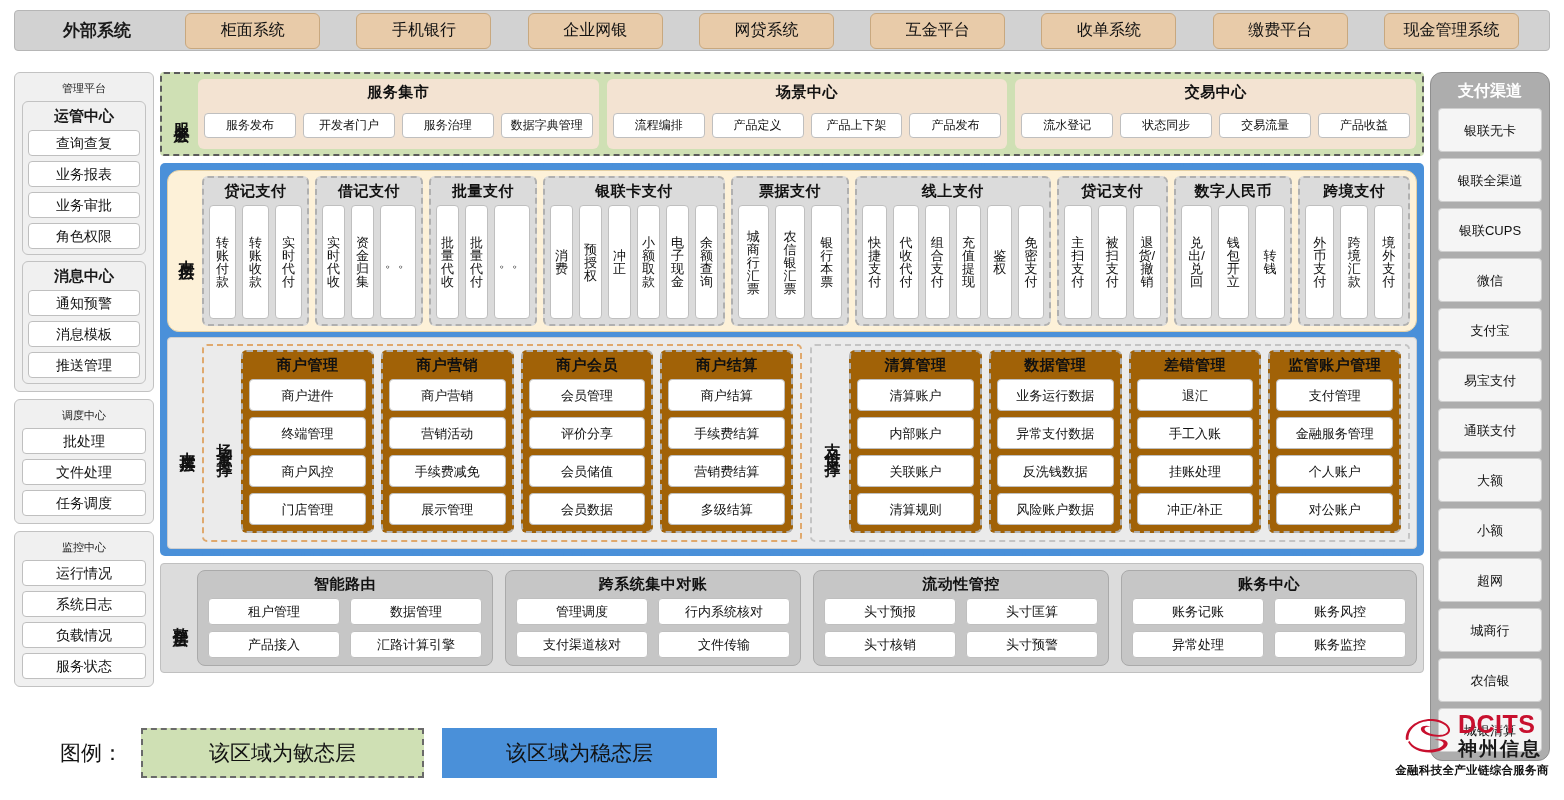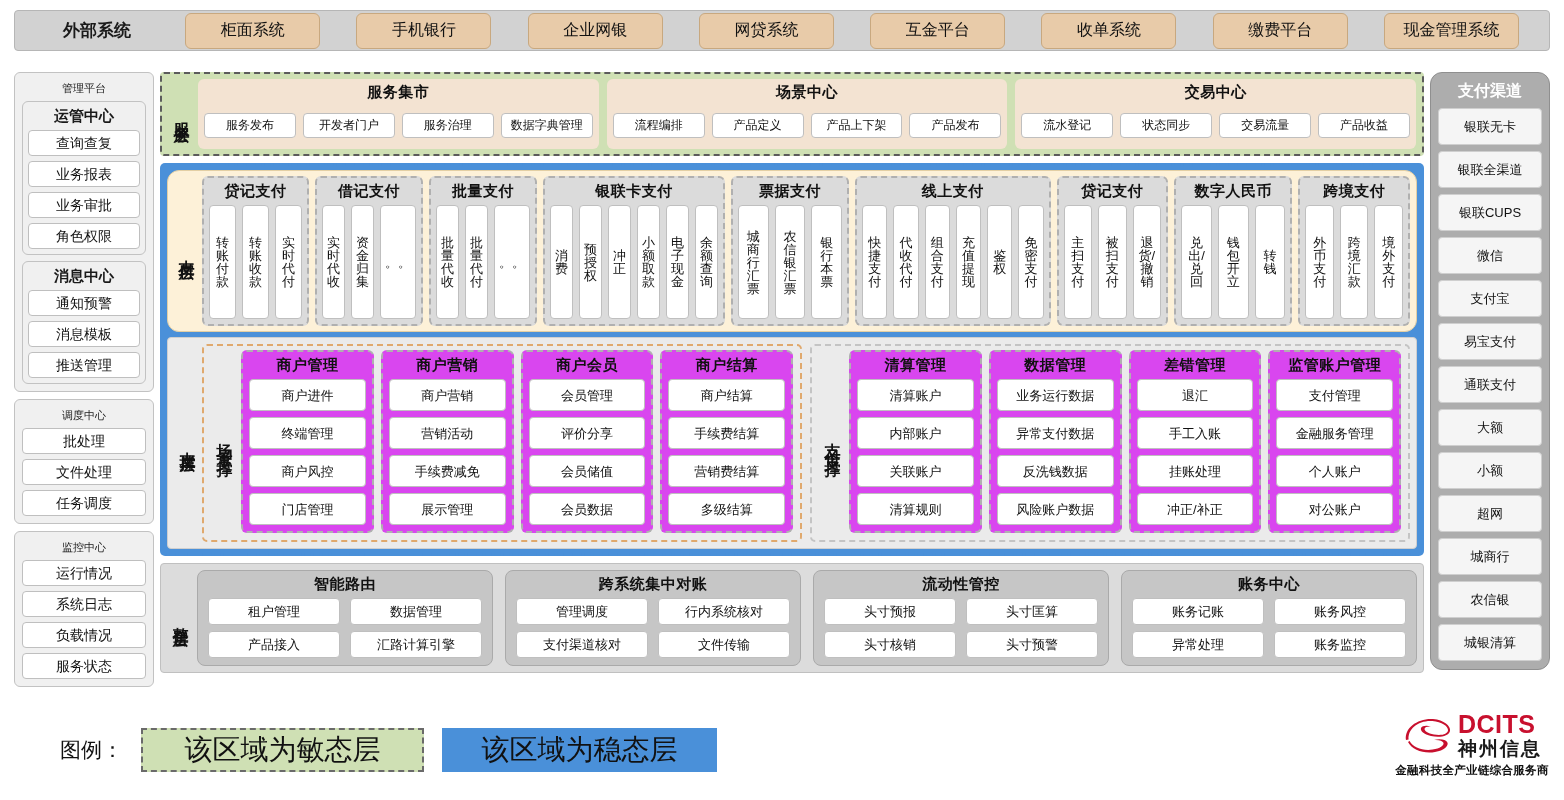--- a/index.html
+++ b/index.html
@@ -60,21 +60,21 @@
   .side-chip{height:26px;margin-bottom:5px;font-size:14px;}
   .side-chip:last-child{margin-bottom:0;}
 
   
   #right-sidebar{
     position:absolute;left:1430px;top:72px;width:120px;
     background:#adadad;border:1px solid #8f8f8f;border-radius:12px;
     padding:5px 7px 8px;box-sizing:border-box;
   }
   #right-sidebar .panel-title{font-weight:bold;font-size:16px;text-align:center;color:#fff;padding:3px 0 6px;}
-  .chan-chip{height:37px;margin-bottom:6px;font-size:13px;background:#f5f5f5;border:1px solid #cfcfcf;}
+  .chan-chip{height:44px;margin-bottom:6px;font-size:13px;background:#f5f5f5;border:1px solid #cfcfcf;}
   .chan-chip:last-child{margin-bottom:0;}
 
   
   #center{position:absolute;left:160px;top:72px;width:1264px;}
 
   
   #service-layer{
     background:#cfe0b4;border:2px dashed #5b5b5b;border-radius:4px;
     padding:5px 6px;box-sizing:border-box;display:flex;align-items:stretch;
     height:84px;margin-bottom:7px;
@@ -122,21 +122,21 @@
   .sup-halves{display:flex;flex:1;gap:8px;margin-left:2px;}
   .sup-half{
     flex:1;border-radius:5px;padding:4px 7px 7px;box-sizing:border-box;
     display:flex;align-items:stretch;
   }
   .sup-half.scene{border:2px dashed #e0a96d;}
   .sup-half.paysup{border:2px dashed #c4c4c4;}
   .sup-half .vlabel{width:28px;flex:none;font-size:15px;letter-spacing:6px;}
   .sup-groups{display:flex;flex:1;gap:7px;margin-left:4px;}
   .sup-group{
-    flex:1;background:#d946ef;border:2px dashed #b0b0b0;border-radius:6px;
+    flex:1;background:#a16207;border:2px dashed #b0b0b0;border-radius:6px;
     padding:2px 6px 6px;box-sizing:border-box;display:flex;flex-direction:column;
   }
   .sup-group .grp-title{padding:2px 0 4px;}
   .sup-list{display:flex;flex-direction:column;gap:6px;flex:1;}
   .sup-list .chip{flex:1;font-size:13px;min-height:24px;}
 
   
   #integration-layer{
     background:#dcdcdc;border:1px solid #c0c0c0;border-radius:4px;
     display:flex;align-items:stretch;padding:6px;box-sizing:border-box;
@@ -149,22 +149,22 @@
     padding:2px 10px 7px;box-sizing:border-box;display:flex;flex-direction:column;
   }
   .int-group .grp-title{padding:2px 0 4px;}
   .int-grid{display:grid;grid-template-columns:1fr 1fr;gap:6px 10px;flex:1;}
   .int-grid .chip{font-size:13px;min-height:26px;}
 
   
   #legend{position:absolute;left:60px;top:728px;display:flex;align-items:center;gap:18px;}
   #legend .legend-label{font-size:21px;color:#111;}
   .legend-box{
-    width:283px;height:44px;display:flex;align-items:center;justify-content:center;
-    font-size:28px;color:#111;box-sizing:border-box;
+    width:283px;height:50px;display:flex;align-items:center;justify-content:center;
+    font-size:21px;color:#111;box-sizing:border-box;
   }
   .legend-box.agile{background:#cfe0b4;border:2px dashed #6a6a6a;}
   .legend-box.stable{background:#4a90d9;border:2px dashed #4a90d9;width:275px;}
 
   
   #logo{position:absolute;left:1382px;top:712px;width:180px;text-align:center;}
   #logo .logo-row{display:flex;align-items:center;justify-content:center;gap:4px;}
   #logo .logo-mark{width:52px;height:42px;flex:none;}
   #logo .logo-words{display:flex;flex-direction:column;align-items:flex-start;line-height:1;}
   #logo .logo-en{font-size:25px;font-weight:bold;color:#c8102e;letter-spacing:.5px;}

